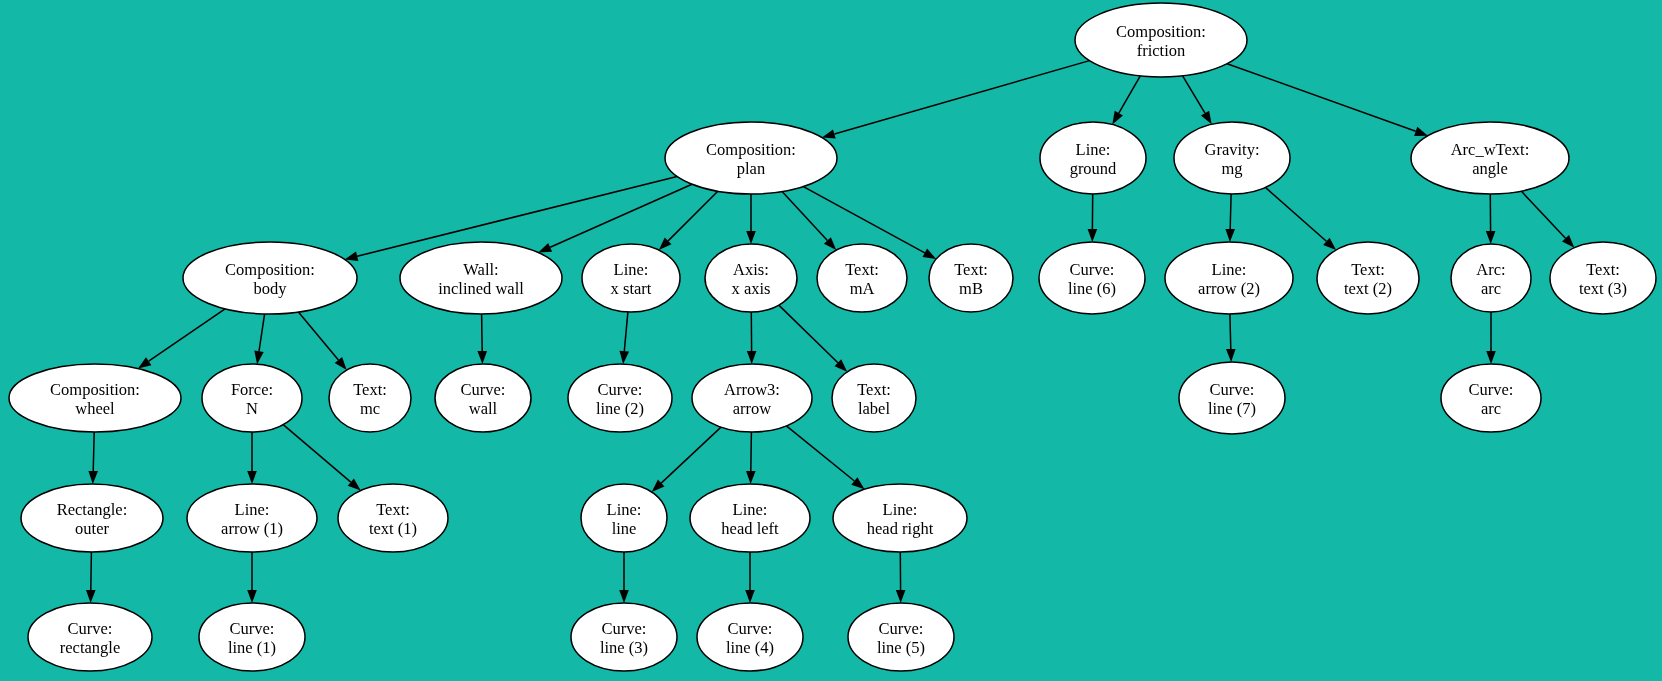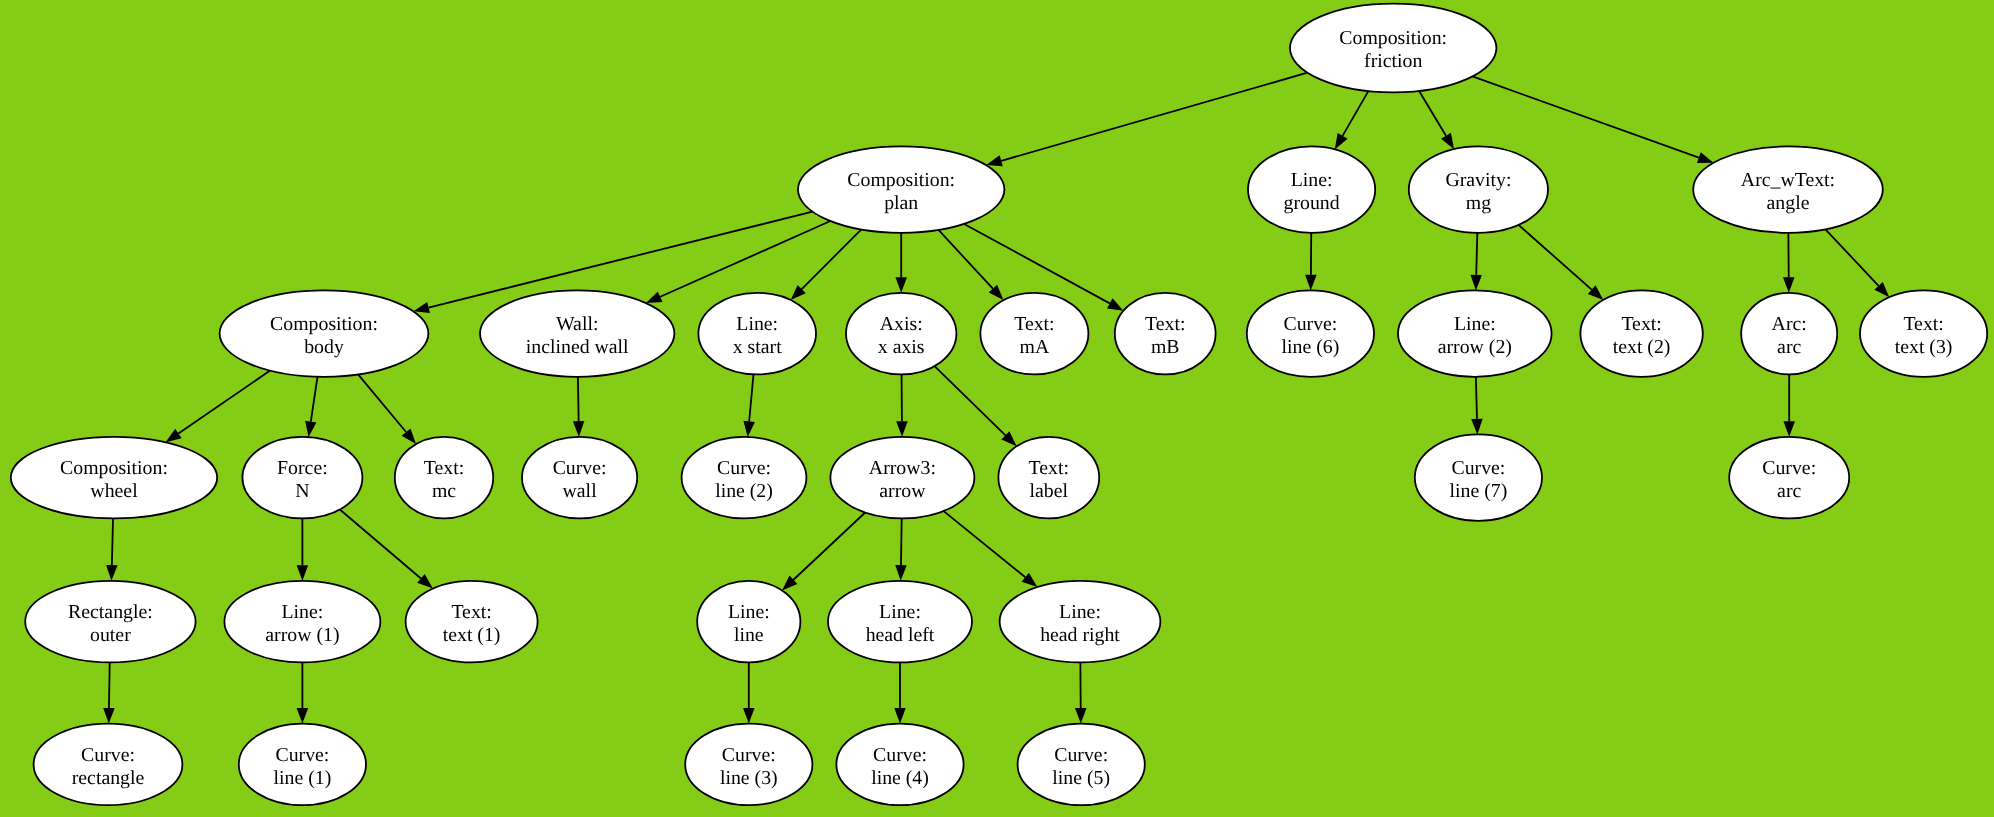--- a/index.html
+++ b/index.html
@@ -1,20 +1,20 @@
 <!DOCTYPE html>
 <html><head>
 <meta charset="utf-8">
 <style>
   html, body { margin: 0; padding: 0; background: #ffffff; }
   .canvas {
     position: relative;
     width: 1662px;
     height: 681px;
-    background: #84cc16;
+    background: #14b8a6;
     overflow: hidden;
   }
   svg text {
     font-family: "Liberation Serif", "DejaVu Serif", serif;
     font-size: 16.5px;
     fill: #000000;
     text-anchor: middle;
   }
 </style>
 </head>

